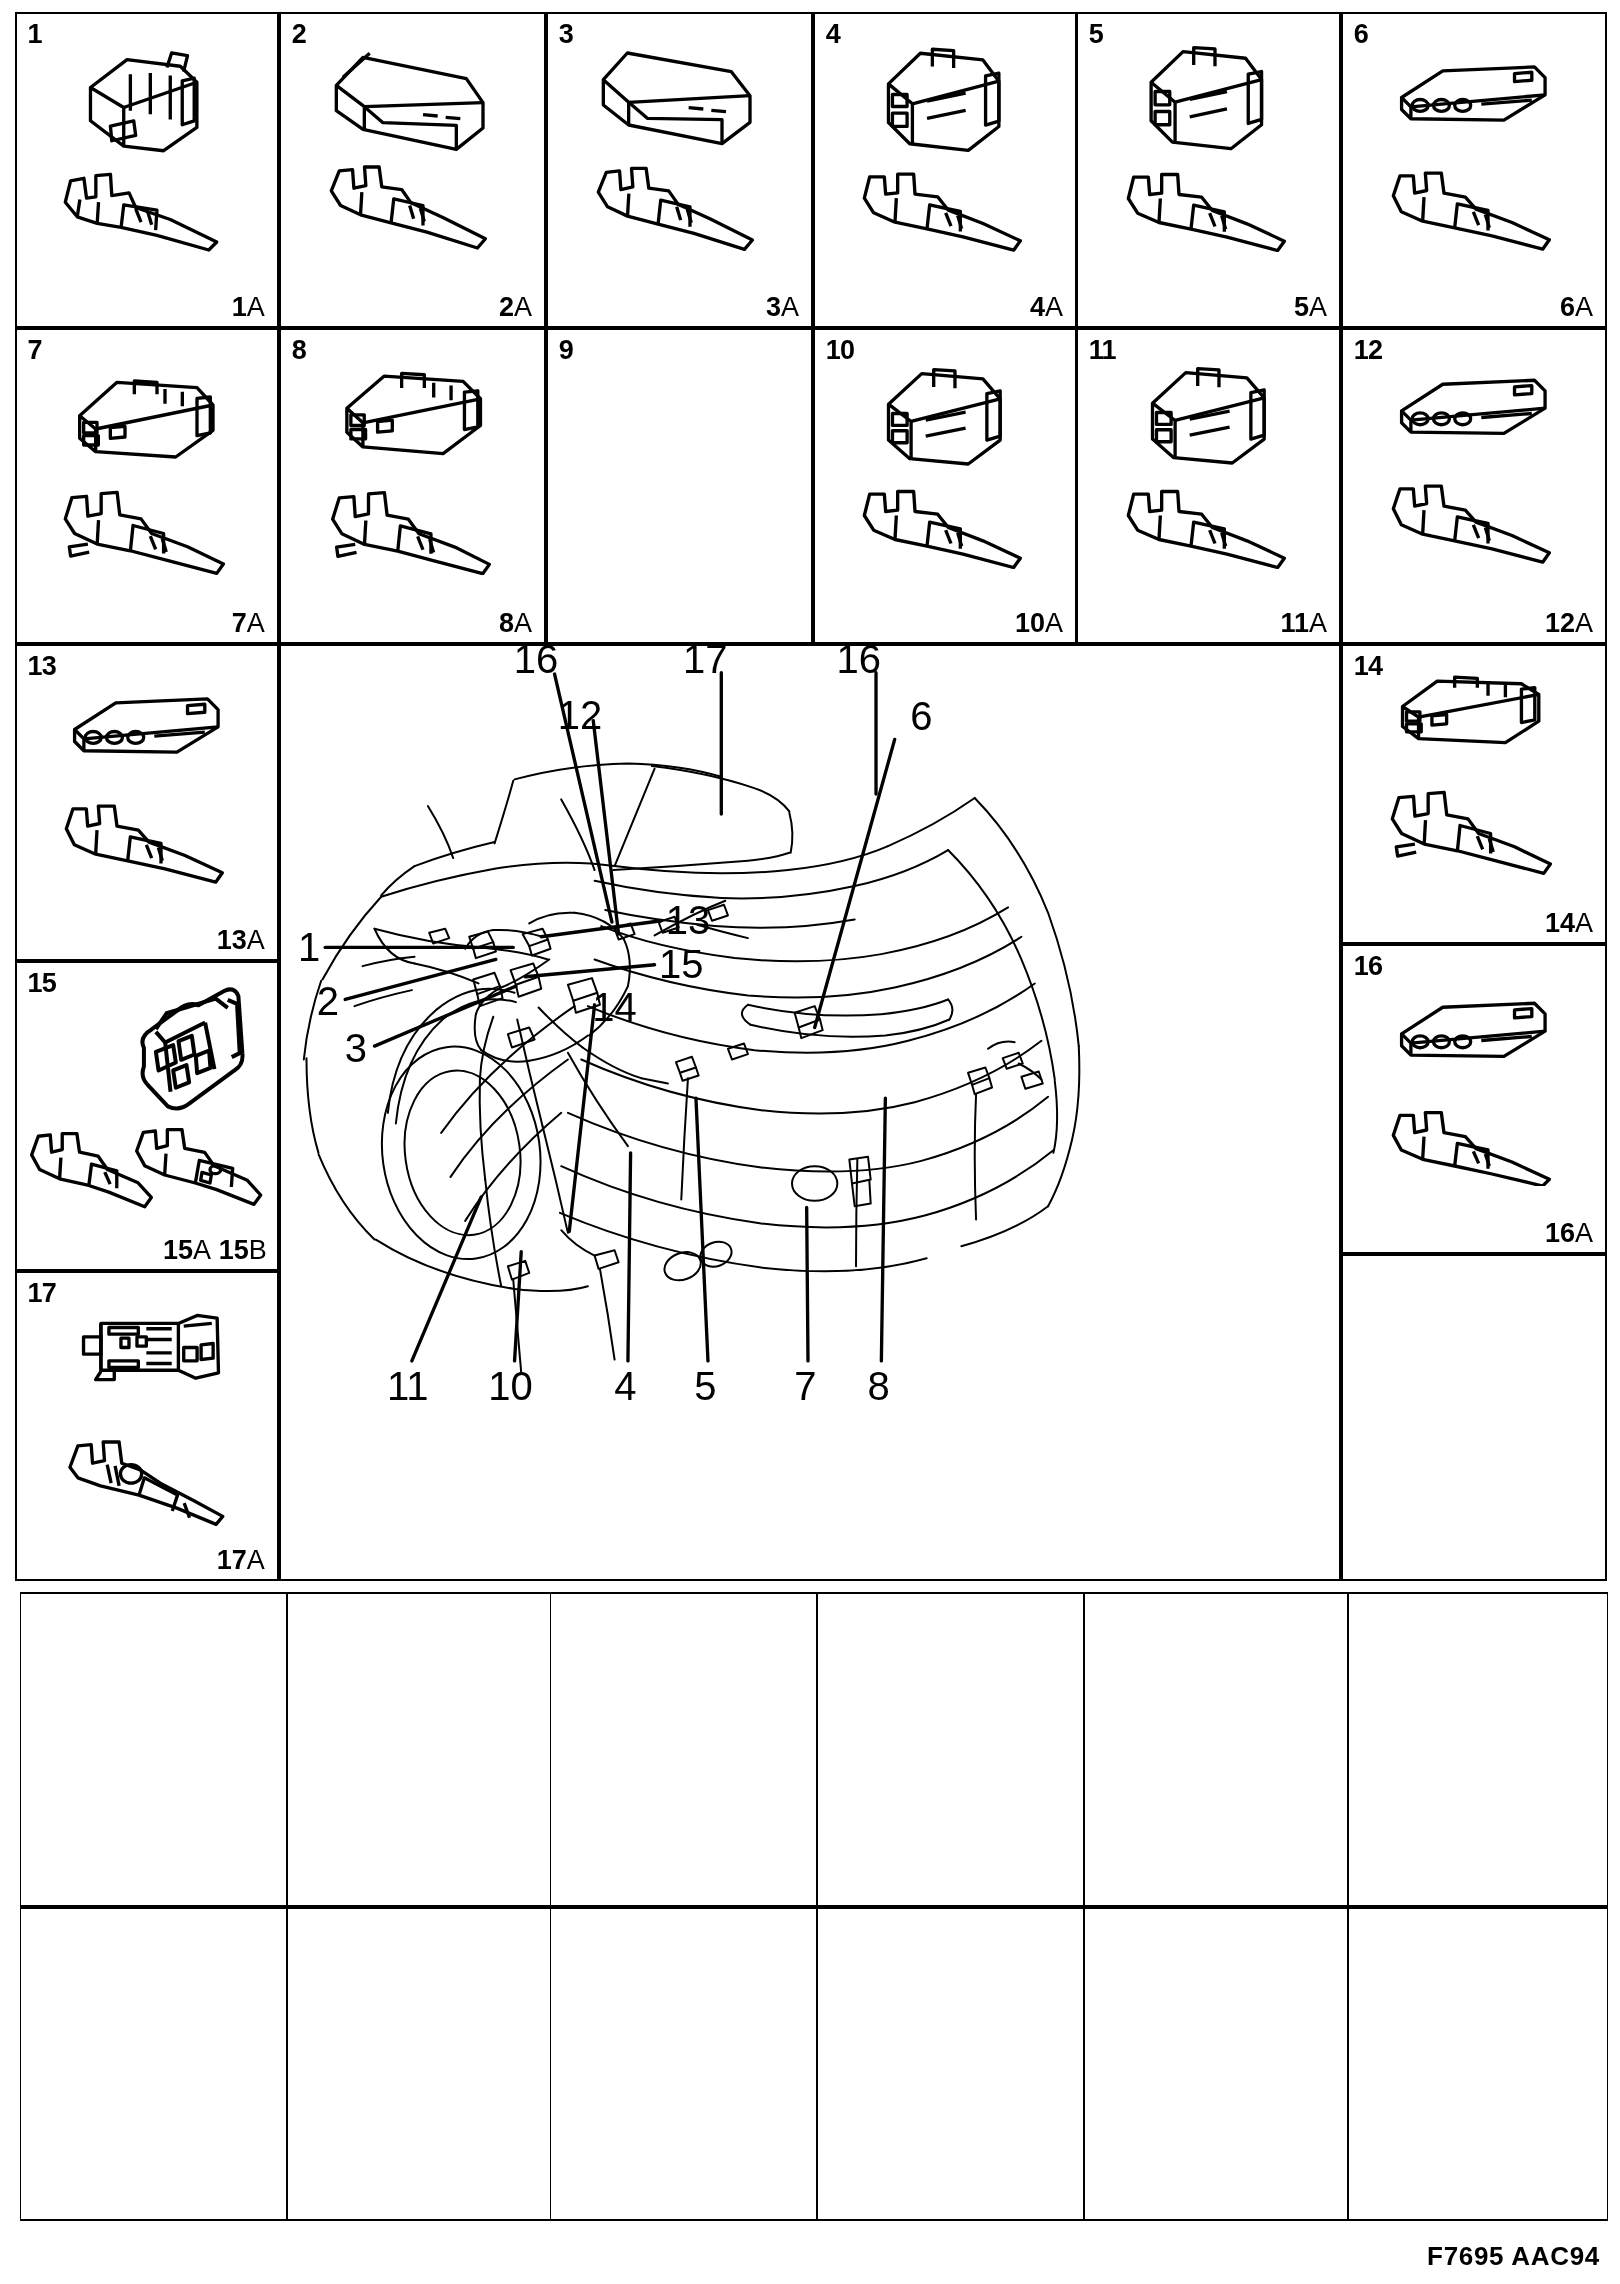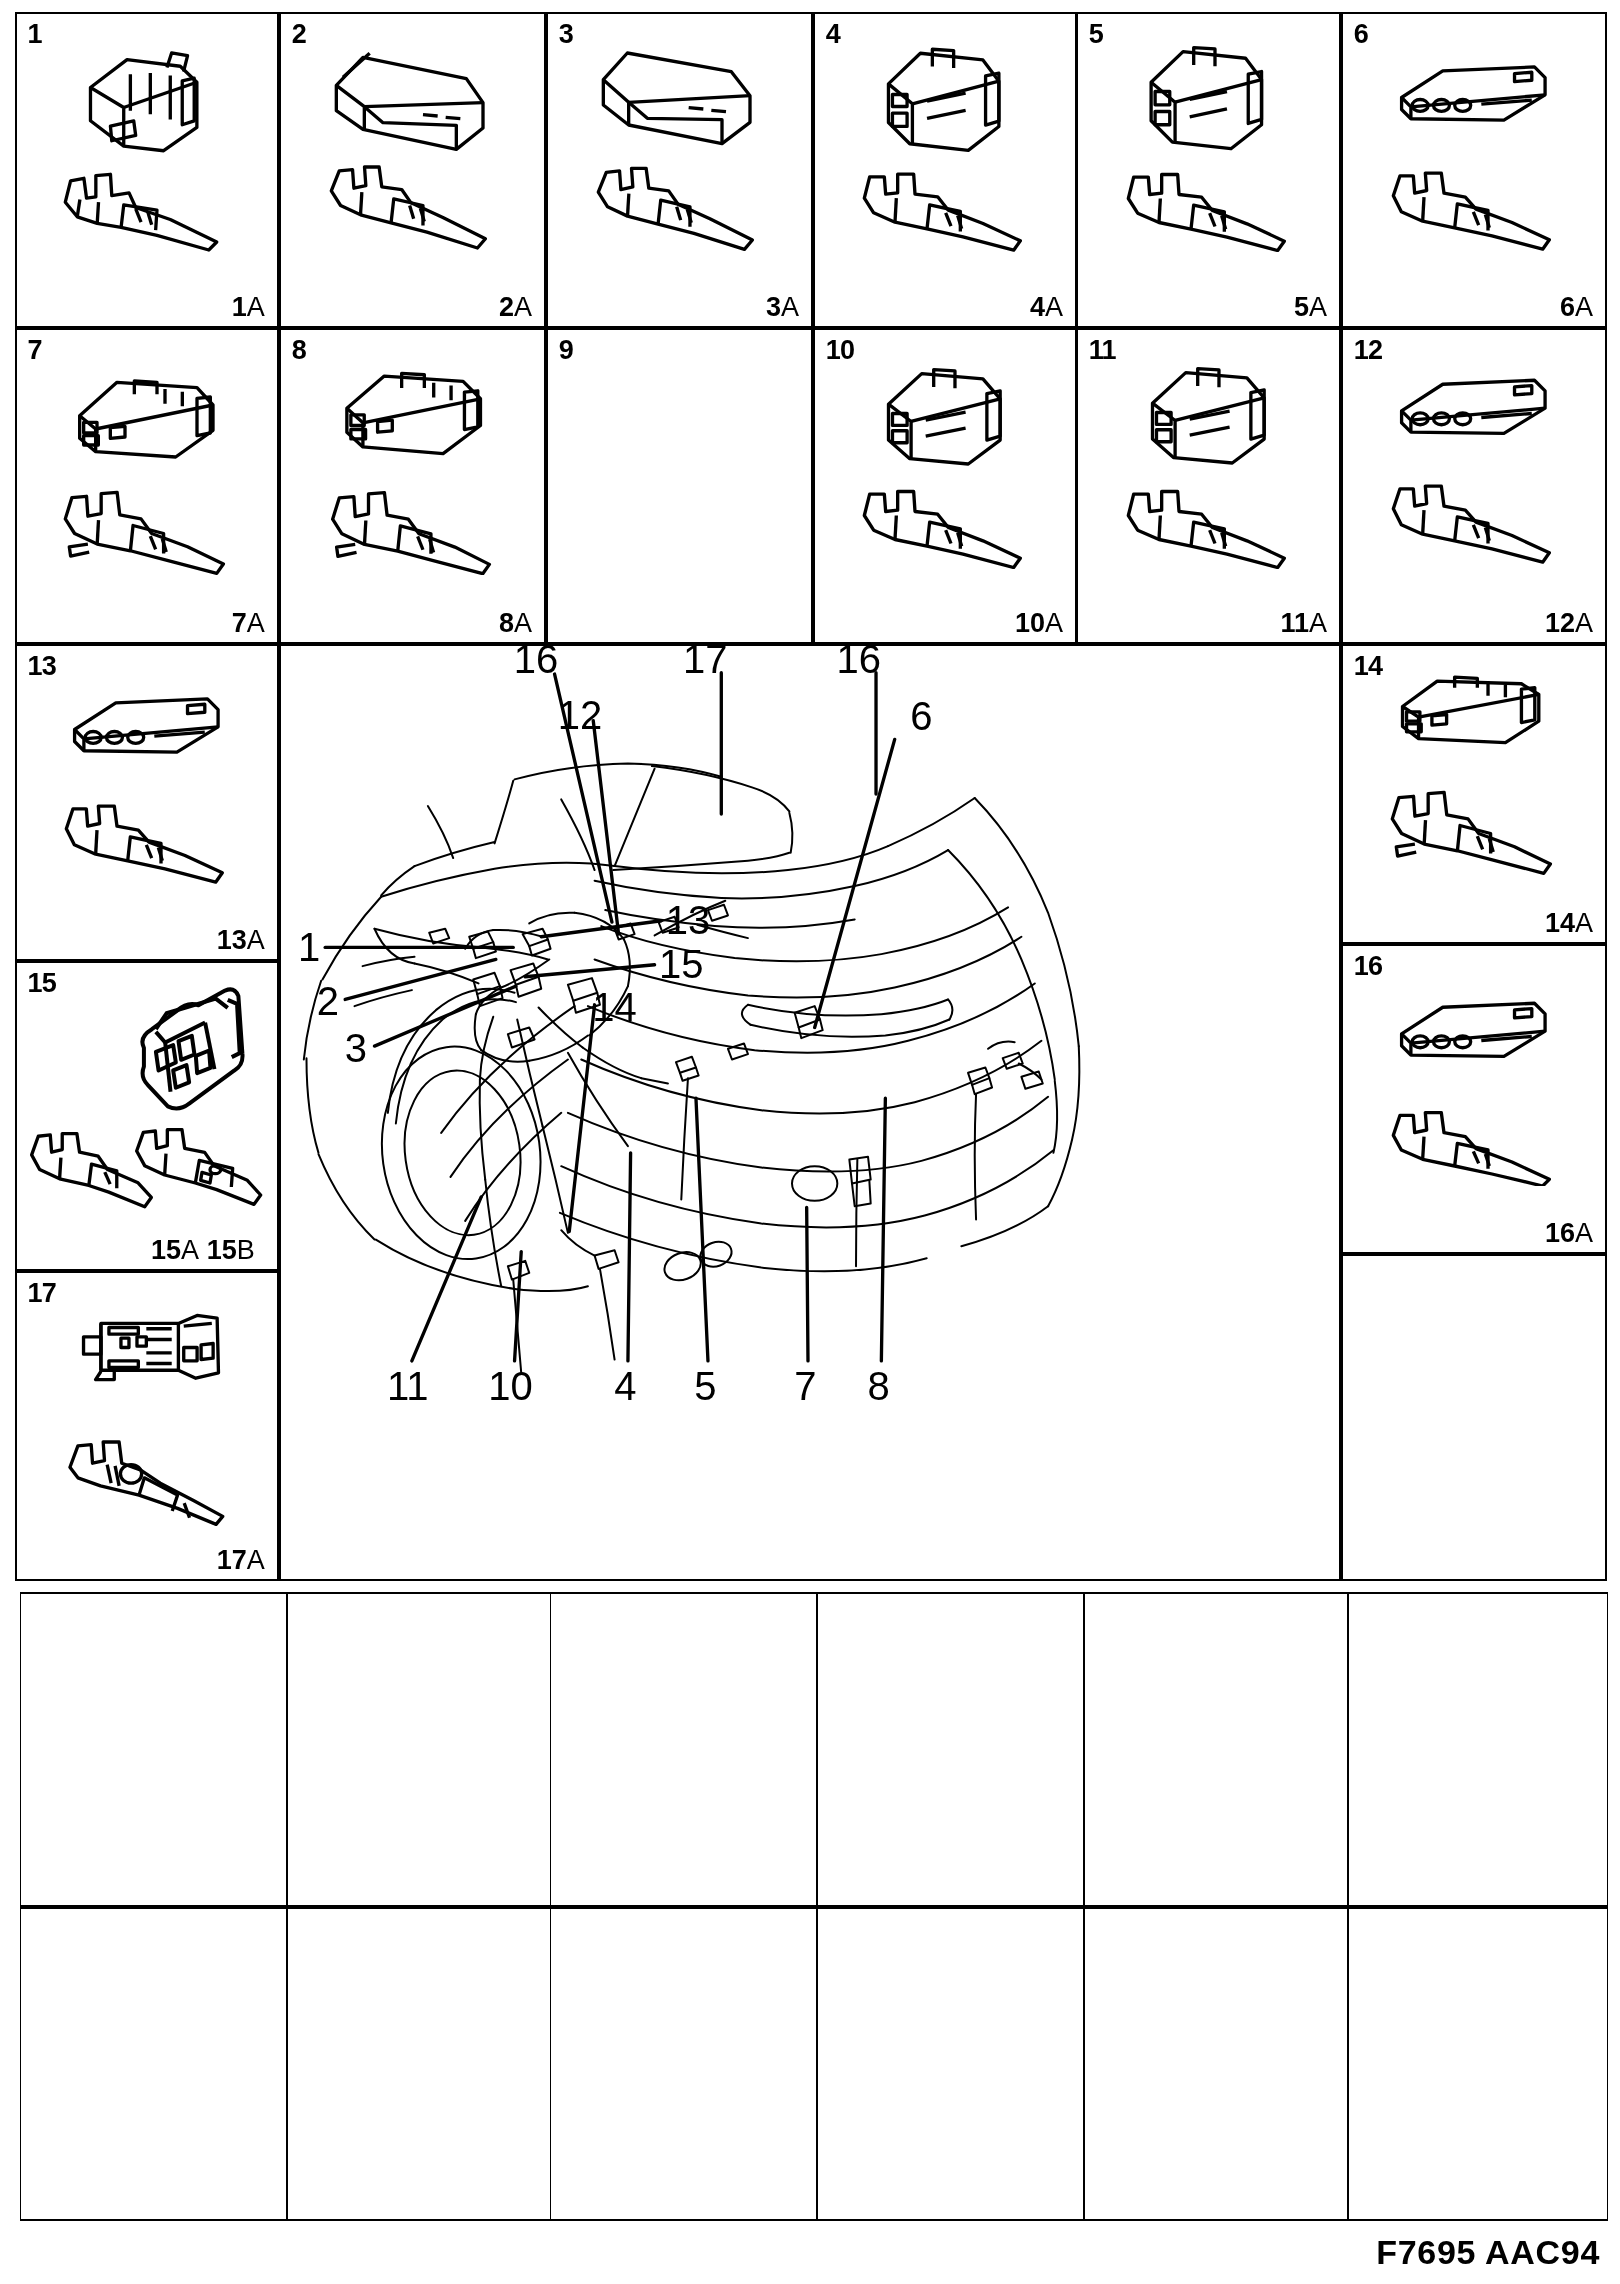--- a/index.html
+++ b/index.html
@@ -6,38 +6,38 @@
   body{font-family:"Liberation Sans",sans-serif;color:#000;}
 
   #page{position:relative;width:1620px;height:2284px;background:#fff;overflow:hidden;}
 
   
   .cell{position:absolute;box-sizing:border-box;border:2px solid #000;background:#fff;}
   .cell-num{position:absolute;left:10.7px;top:6.7px;font-size:27px;font-weight:bold;line-height:1;letter-spacing:-0.7px;}
   .cell-code{position:absolute;right:12px;bottom:5.3px;font-size:27px;line-height:1;white-space:nowrap;}
   .cell-code b{font-weight:bold;}
   .cell-code .suf{font-weight:normal;}
-  .cell-code.dual{right:22px;margin-left:36px;}
+  .cell-code.dual{right:10px;margin-left:36px;}
 
   
   .art-top{position:absolute;left:50%;transform:translateX(-50%);}
   .art-bot{position:absolute;left:50%;transform:translateX(-50%);}
   .art-left{position:absolute;}
   .art-right{position:absolute;}
   svg{display:block;shape-rendering:geometricPrecision;}
 
   
   #center-cell{position:absolute;box-sizing:border-box;border:2px solid #000;background:#fff;}
   #car-svg{position:absolute;left:0;top:0;}
 
   
   .blank{position:absolute;box-sizing:border-box;border:1.3px solid #000;background:#fff;}
   .blankthick{border-top-width:2.7px;border-bottom-width:2.7px;}
 
-  #footer{position:absolute;font-size:34px;font-weight:bold;letter-spacing:0.7px;white-space:nowrap;}
+  #footer{position:absolute;font-size:26px;font-weight:bold;letter-spacing:0.7px;white-space:nowrap;}
 </style>
 </head>
 <body>
 
 <div id="page">
 
   <div class="cell" style="left:14.7px;top:12px;width:264px;height:316px;">
     <div class="cell-num">1</div>
     <div class="art-top" style="top:27px;">
       <svg width="167" height="133" viewBox="0 0 250 200">

